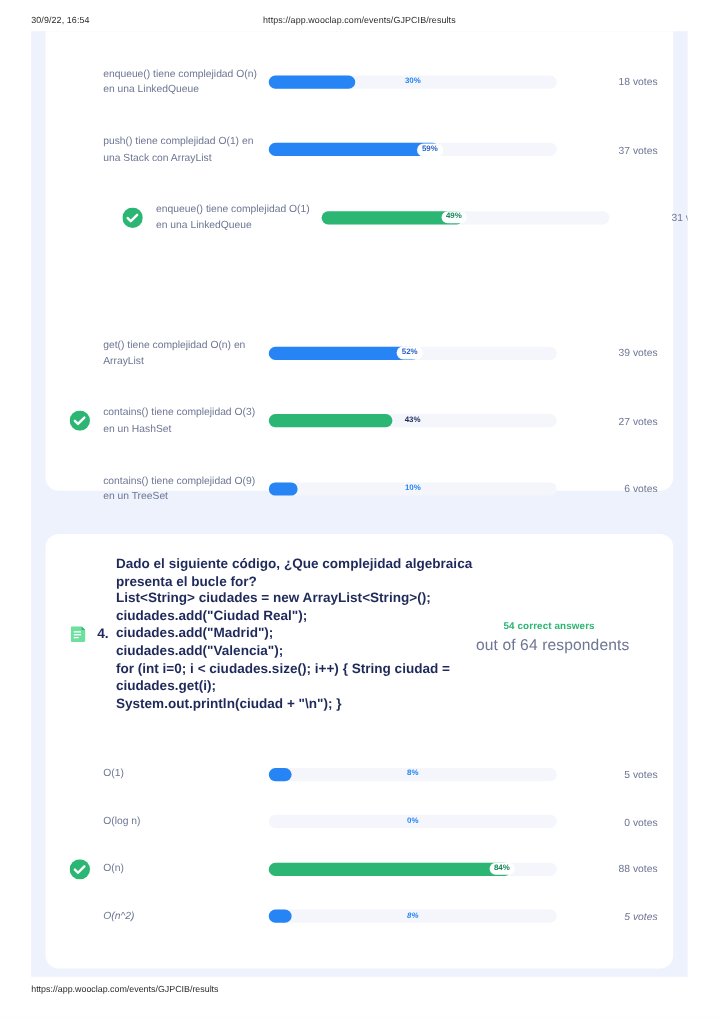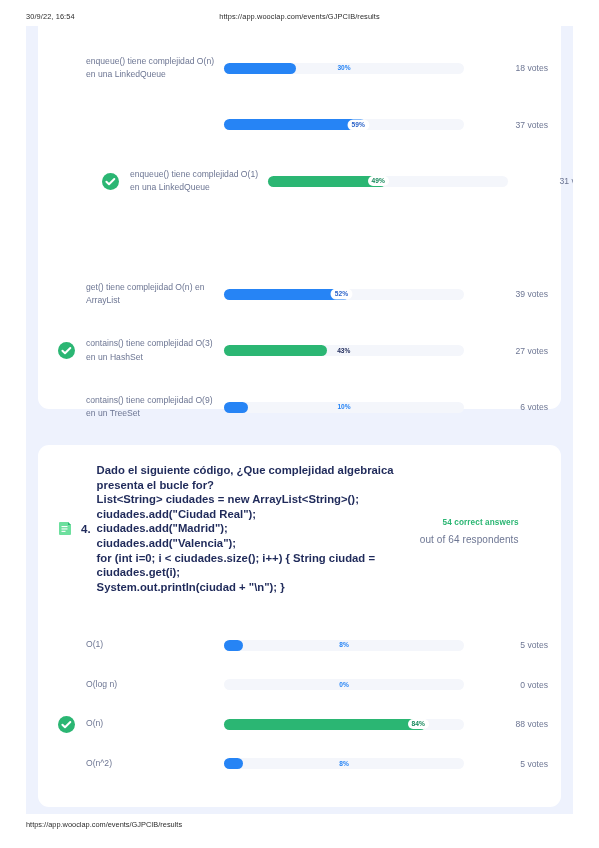--- a/index.html
+++ b/index.html
@@ -93,32 +93,32 @@
     font-size: 11.3px;
     font-weight: bold;
     line-height: 14.6px;
     color: #1f2a5a;
     white-space: pre-line;
     max-width: 300px;
   }
   .q-stats {
     flex: 0 0 auto;
     width: 122px;
-    text-align: right;
+    text-align: center;
     padding-right: 4px;
   }
   .q-correct {
     font-size: 8.2px;
     font-weight: bold;
     color: #2bb673;
     white-space: nowrap;
     letter-spacing: .1px;
   }
   .q-resp {
-    font-size: 10px;
+    font-size: 13px;
     color: #6d7693;
     white-space: nowrap;
     margin-top: 2px;
     letter-spacing: .1px;
   }
 
   
   .opt {
     position: absolute;
     left: 0;
@@ -198,20 +198,21 @@
   <div class="card" id="card-1">
       <div class="opt" style="top: 28px;">
         <span class="opt-label">enqueue() tiene complejidad O(n) en una LinkedQueue</span>
         <div class="opt-bar">
           <div class="opt-fill blue" style="width: 30%;"></div>
           <span class="opt-pct plain" style="left: 50%; transform: translateX(-50%);">30%</span>
         </div>
         <span class="opt-votes">18 votes</span>
       </div>
       <div class="opt" style="top: 84.5px;">
+        <span class="opt-label">push() tiene complejidad O(1) en una Stack con ArrayList</span>
         <div class="opt-bar">
           <div class="opt-fill blue" style="width: 59%;"></div>
           <span class="opt-pct badge" style="left: calc(59% - 18px);">59%</span>
         </div>
         <span class="opt-votes">37 votes</span>
       </div>
       <div class="opt" style="top: 141px; margin-left: 44px;">
         <span class="opt-check">
           <svg width="17" height="17" viewBox="0 0 17 17">
             <circle cx="8.5" cy="8.5" r="8.5" fill="#2bb673"></circle>
@@ -304,21 +305,21 @@
             <path d="M4.4 8.7l2.6 2.6 5.3-5.3" fill="none" stroke="#fff" stroke-width="2" stroke-linecap="round" stroke-linejoin="round"></path>
           </svg>
         </span>
         <span class="opt-label">O(n)</span>
         <div class="opt-bar">
           <div class="opt-fill green" style="width: 84%;"></div>
           <span class="opt-pct badge-green" style="left: calc(84% - 18px);">84%</span>
         </div>
         <span class="opt-votes">88 votes</span>
       </div>
-      <div class="opt" style="top: 290.5px;">
+      <div class="opt" style="top: 290.5px; font-style: italic;">
         <span class="opt-label">O(n^2)</span>
         <div class="opt-bar">
           <div class="opt-fill blue" style="width: 8%;"></div>
           <span class="opt-pct plain" style="left: 50%; transform: translateX(-50%);">8%</span>
         </div>
         <span class="opt-votes">5 votes</span>
       </div>
     </div>
 
 </div>

